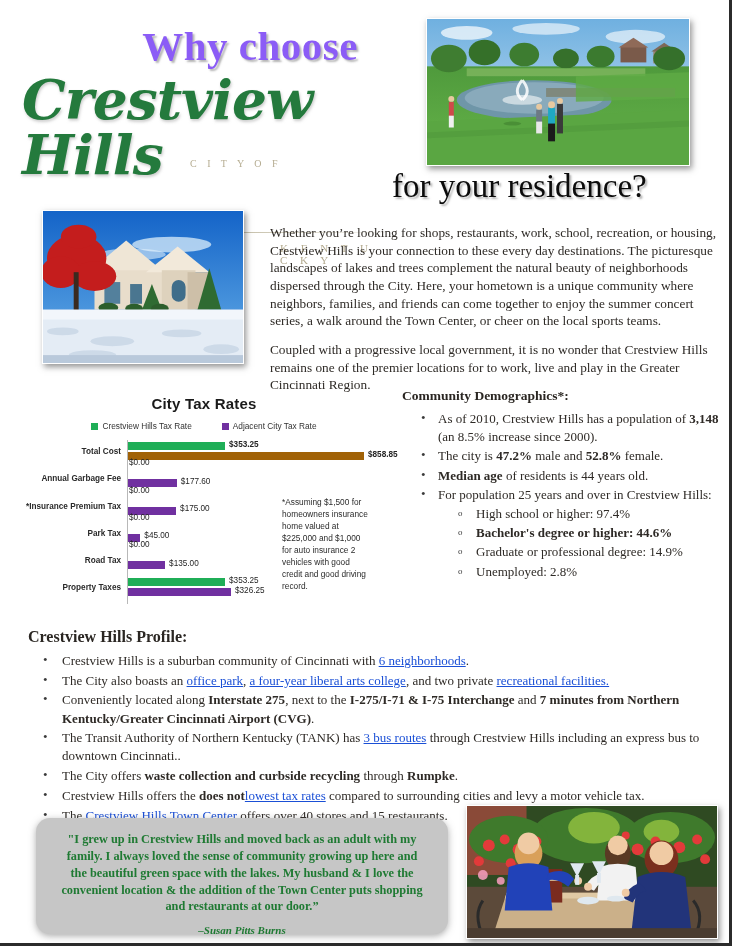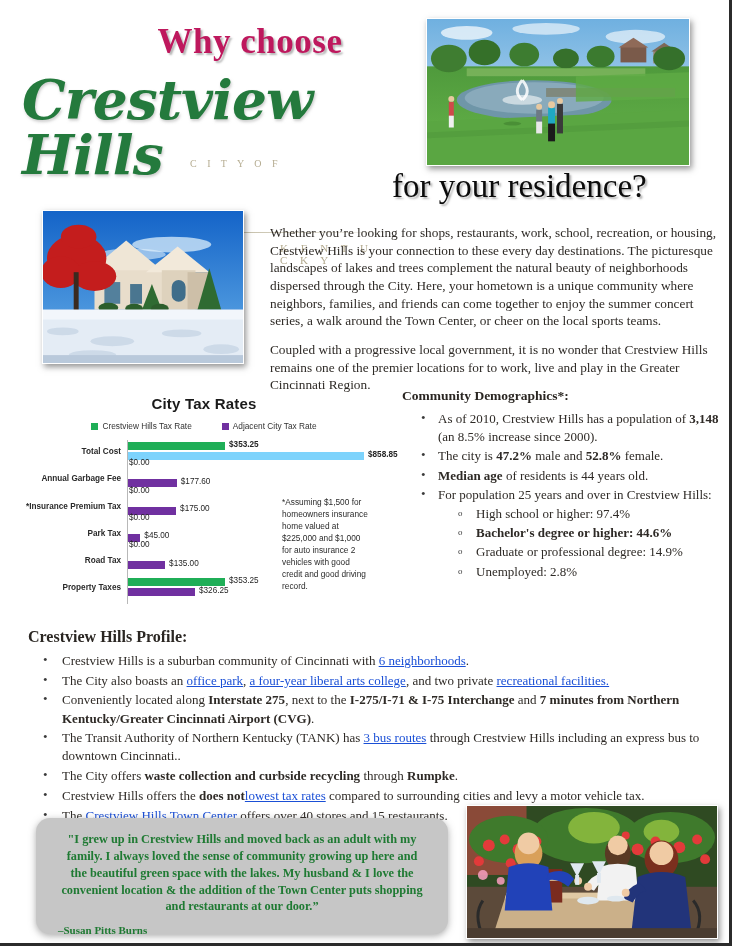--- a/index.html
+++ b/index.html
@@ -17,21 +17,21 @@
     background:#fff;
     border-right: 3px solid #2b2b2b;
     border-bottom: 3px solid #2b2b2b;
     overflow: hidden;
   }
 
   
   .hdr-why {
     position:absolute; left:100px; top:22px; width:300px;
     font-family:"Liberation Serif", serif;
-    font-weight:bold; font-size:35px; color:#be185d;
+    font-weight:bold; font-size:41px; color:#8b5cf6;
     text-align:center; letter-spacing:0.5px;
     text-shadow: 2px 2px 2px rgba(120,120,120,0.55);
   }
   .logo-wrap {
     position:absolute; left:22px; top:70px; width:370px; height:125px;
   }
   .logo-script {
     position:absolute; left:0px; top:2px; width:370px;
     font-family:"DejaVu Serif", serif;
     font-style:italic; font-weight:bold;
@@ -145,22 +145,22 @@
     position:absolute; left:36px; top:818px; width:412px; height:116px;
     background:#c6c6c6; border-radius:14px;
     box-shadow: 0 2px 7px rgba(90,90,90,0.5);
     padding:13px 22px 0 22px;
   }
   .quote p {
     margin:0; text-align:center; color:#1f7a33;
     font-weight:bold; font-size:12.3px; line-height:1.37;
   }
   .quote .attrib {
-    margin-top:9px; color:#1f7a33;
-    font-weight:bold; font-size:11px;
+    margin-top:9px; text-align:center; color:#1f7a33;
+    font-style:italic; font-weight:bold; font-size:11px;
   }
 </style>
 </head>
 <body>
 
 <div class="page">
 
   <div class="hdr-why">Why choose</div>
 
   <div class="logo-wrap">
@@ -364,21 +364,21 @@
     </div>
     <div class="plot">
       <div class="axis-line"></div>
       <div class="rows" id="chart-rows">
           <div class="row">
             <div class="cat-label">Total Cost</div>
             <div class="bars">
               <div class="bar bar-g" style="width: 97.0682px; background: rgb(31, 174, 87);">
                 <span class="bar-val bold">$353.25</span>
               </div>
-              <div class="bar bar-p" style="width: 236px; background: #7dd3fc;">
+              <div class="bar bar-p" style="width: 236px; background: #a16207;">
                 <span class="bar-val bold">$858.85</span>
               </div>
             </div>
           </div>
           <div class="row">
             <div class="cat-label">Annual Garbage Fee</div>
             <div class="bars">
               <div class="bar bar-g" style="width: 0px; background: rgb(31, 174, 87);">
                 <span class="bar-val above">$0.00</span>
               </div>
@@ -419,21 +419,21 @@
                 <span class="bar-val">$135.00</span>
               </div>
             </div>
           </div>
           <div class="row">
             <div class="cat-label">Property Taxes</div>
             <div class="bars">
               <div class="bar bar-g" style="width: 97.0682px; background: rgb(31, 174, 87);">
                 <span class="bar-val">$353.25</span>
               </div>
-              <div class="bar bar-p" style="width: 67px; background: rgb(112, 48, 160);">
+              <div class="bar bar-p" style="width: 103px; background: rgb(112, 48, 160);">
                 <span class="bar-val">$326.25</span>
               </div>
             </div>
           </div>
         </div>
     </div>
   </div>
 
   <div class="chart-note">*Assuming  $1,500 for homeowners insurance home valued at $225,000 and $1,000 for auto insurance 2 vehicles with good credit and good driving record.</div>
 

